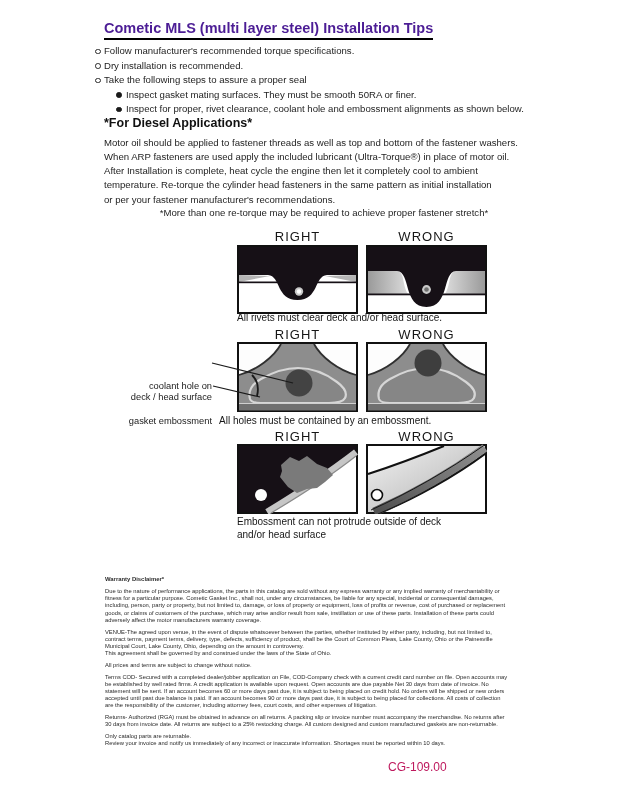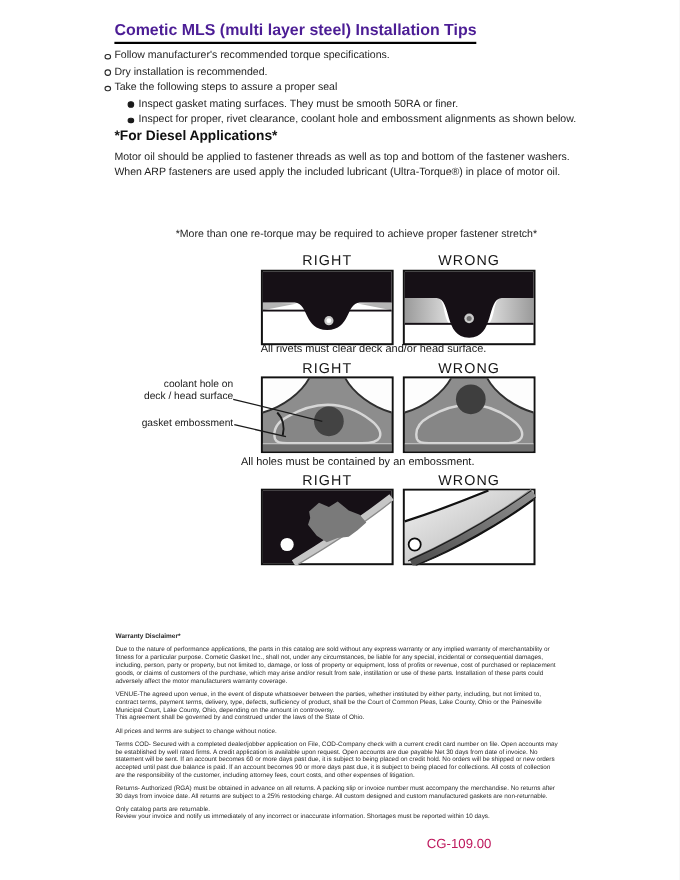--- a/index.html
+++ b/index.html
@@ -16,21 +16,21 @@
   .tip.sub{padding-left:31px;}
   .mk1{position:absolute;left:0;top:4.5px;width:3.6px;height:3.6px;border:1px solid #2a2a2a;border-radius:50%;}
   .tip.sub .mk1{left:21px;background:#1a1a1a;border-color:#1a1a1a;}
 
   .diesel-h{left:104px;top:116px;font-size:12.5px;font-weight:bold;color:#111;}
   .body-p{left:104px;font-size:9.6px;line-height:14.3px;color:#1e1e1e;width:440px;}
   .p1{top:136px;} .p2{top:164px;} .p3{top:206px;text-align:center;}
 
   .dlabel{font-size:13px;letter-spacing:1px;color:#161616;text-align:center;width:121px;}
   .caption{font-size:10px;line-height:12.5px;color:#161616;}
-  .ann{left:100px;width:112px;text-align:right;font-size:9.3px;line-height:11.3px;color:#1a1a1a;}
+  .ann{left:100px;width:112px;text-align:right;font-size:9.3px;line-height:11.3px;color:#1a1a1a;margin-top:37px;}
   .dbox{position:absolute;width:121px;}
   .overlay{position:absolute;z-index:5;}
 
   .legal{left:105px;top:576px;width:418px;font-size:5.8px;line-height:7.15px;color:#2a2a2a;}
   .legal h4{margin:0 0 5px 0;font-size:5.9px;}
   .legal p{margin:0 0 4.6px 0;}
 
   .footer-code{left:388px;top:760px;font-size:12px;color:#be185d;}
 </style>
 </head>
@@ -44,20 +44,23 @@
     <div class="tip"><span class="mk1"></span><span>Follow manufacturer's recommended torque specifications.</span></div>
     <div class="tip"><span class="mk1"></span><span>Dry installation is recommended.</span></div>
     <div class="tip"><span class="mk1"></span><span>Take the following steps to assure a proper seal</span></div>
     <div class="tip sub"><span class="mk1"></span><span>Inspect gasket mating surfaces.  They must be smooth 50RA or finer.</span></div>
     <div class="tip sub"><span class="mk1"></span><span>Inspect for proper, rivet clearance, coolant hole and embossment alignments as shown below.</span></div>
   </div>
 
   <div class="abs diesel-h">*For Diesel Applications*</div>
   <div class="abs body-p p1 pre">Motor oil should be applied to fastener threads as well as top and bottom of the fastener washers.
 When ARP fasteners are used apply the included lubricant (Ultra-Torque®) in place of motor oil.</div>
+  <div class="abs body-p p2 pre">After Installation is complete, heat cycle the engine then let it completely cool to ambient
+temperature. Re-torque the cylinder head fasteners in the same pattern as initial installation
+or per your fastener manufacturer's recommendations.</div>
   <div class="abs body-p p3">*More than one re-torque may be required to achieve proper fastener stretch*</div>
 
   <div class="abs dlabel" style="left:237px;top:229px;">RIGHT</div>
   <div class="abs dlabel" style="left:366px;top:229px;">WRONG</div>
 
   <svg class="dbox" style="left:237px;top:245px;" width="121" height="69" viewBox="0 0 121 69">
     <rect x="1" y="1" width="119" height="67" fill="#ffffff" stroke="#111" stroke-width="2"></rect>
     <path d="M2,30 L33,31 L2,37 Z" fill="#b5b5b5"></path>
     <path d="M119,30 L88,31 L119,37 Z" fill="#b5b5b5"></path>
     <rect x="2" y="36.5" width="117" height="1.7" fill="#161016"></rect>
@@ -155,20 +158,22 @@
     <rect x="1" y="1" width="119" height="68" fill="#ffffff" stroke="#111" stroke-width="2"></rect>
     <path d="M2,30 C30,21 56,11 78,2 H119 V10 C88,33 48,55 16,68 H2 Z" fill="url(#deckg)"></path>
     <path d="M2,30 C30,21 56,11 78,2" fill="none" stroke="#111" stroke-width="2"></path>
     <path d="M16,68 C48,55 88,33 119,10" fill="none" stroke="#111" stroke-width="2"></path>
     <path d="M8,68 C44,52 86,28 119,4" fill="none" stroke="url(#bandg)" stroke-width="8.5"></path>
     <path d="M5,66 C41,50 83,26 117,2" fill="none" stroke="#161616" stroke-width="1"></path>
     <path d="M12,70 C48,55 90,31 121,8" fill="none" stroke="#161616" stroke-width="1"></path>
     <circle cx="11" cy="51" r="5.5" fill="#ffffff" stroke="#0d0d0d" stroke-width="1.6"></circle>
   </svg>
 
+  <div class="abs caption pre" style="left:237px;top:516px;">Embossment can not protrude outside of deck
+and/or head surface</div>
 
   <div class="abs legal">
     <h4>Warranty Disclaimer*</h4>
     <p class="pre">Due to the nature of performance applications, the parts in this catalog are sold without any express warranty or any implied warranty of merchantability or
 fitness for a particular purpose.  Cometic Gasket Inc., shall not, under any circumstances, be liable for any special, incidental or consequential damages,
 including, person, party or property, but not limited to, damage, or loss of property or equipment, loss of profits or revenue, cost of purchased or replacement
 goods, or claims of customers of the purchase, which may arise and/or result from sale, instillation or use of these parts.  Installation of these parts could
 adversely affect the motor manufacturers warranty coverage.</p>
     <p class="pre">VENUE-The agreed upon venue, in the event of dispute whatsoever between the parties, whether instituted by either party, including, but not limited to,
 contract terms, payment terms, delivery, type, defects, sufficiency of product, shall be the Court of Common Pleas, Lake County, Ohio or the Painesville

